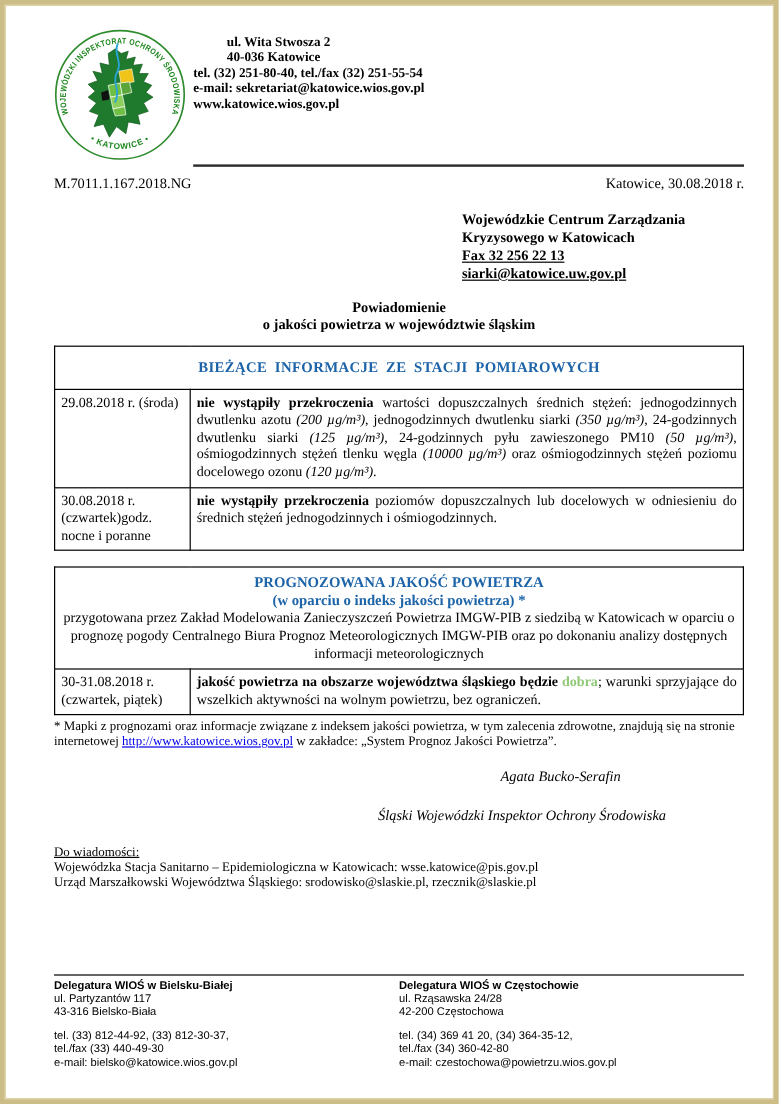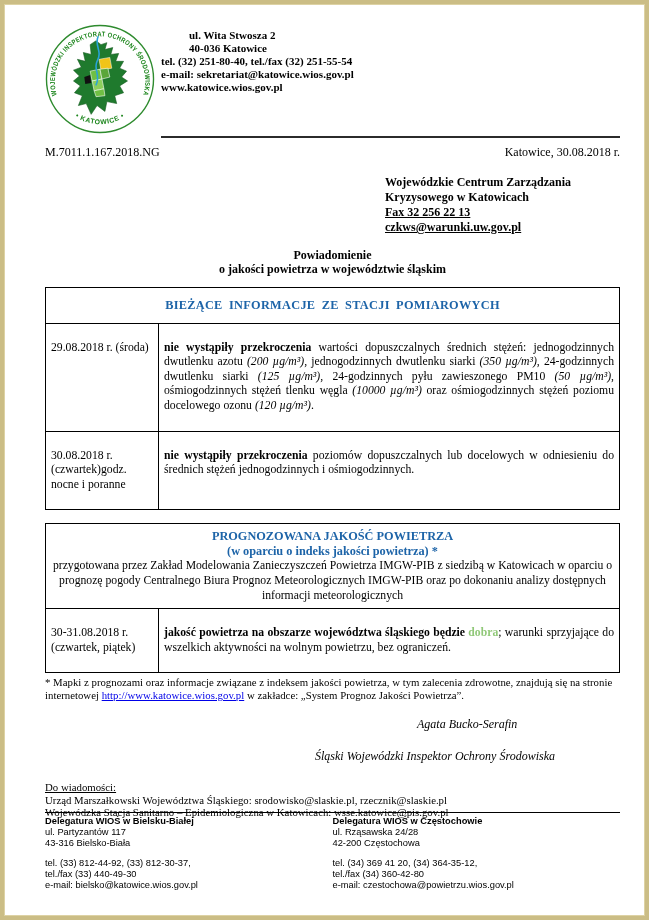--- a/index.html
+++ b/index.html
@@ -38,21 +38,21 @@
   .contact{text-align:left;width:245px;}
   
   .ref-row{display:flex;justify-content:space-between;margin-top:7px;font-size:12px;}
   
   .recipient{margin-top:15px;margin-left:340px;font-weight:700;font-size:12px;line-height:15px;}
   .u{text-decoration:underline;}
   
   .subject{margin-top:13px;text-align:center;font-weight:700;font-size:12px;line-height:14px;}
   
   table.tbl{border-collapse:collapse;width:100%;margin-top:11px;font-size:11.7px;line-height:14.6px;}
-  table.tbl td{border:1px solid #000;vertical-align:top;padding:17px 5px;}
+  table.tbl td{border:1px solid #000;vertical-align:top;padding:4px 5px;}
   .tbl-hdr{
     text-align:center;color:var(--hdr-blue);font-weight:700;
     padding:10px 4px !important;word-spacing:3px;letter-spacing:.3px;font-size:12.3px;
   }
   .date-col{width:113px;}
   .txt-col{text-align:justify;}
   .fc-title{color:var(--hdr-blue);font-weight:700;text-align:center;line-height:15px;font-size:12.3px;}
   .fc-desc{text-align:center;margin:0 2px 2px 2px;}
   .tbl-hdr2{padding:5px 4px 3px 4px !important;}
   
@@ -128,21 +128,21 @@
 
   <div class="ref-row">
     <span>M.7011.1.167.2018.NG</span>
     <span>Katowice, 30.08.2018 r.</span>
   </div>
 
   <div class="recipient">
     <div>Wojewódzkie Centrum Zarządzania</div>
     <div>Kryzysowego w Katowicach</div>
     <div class="u">Fax 32 256 22 13</div>
-    <div class="u">czkws@warunki.uw.gov.pl</div>
+    <div class="u">siarki@katowice.uw.gov.pl</div>
   </div>
 
   <div class="subject">
     <div>Powiadomienie</div>
     <div>o jakości powietrza w województwie śląskim</div>
   </div>
 
   <table class="tbl">
     <tbody>
         <tr>
@@ -175,22 +175,22 @@
   </tbody>
     </table>
 
   <p class="footnote"><span>* Mapki z prognozami oraz informacje związane z indeksem jakości powietrza, w tym zalecenia zdrowotne, znajdują się na stronie internetowej </span><span class="lnk">http://www.katowice.wios.gov.pl</span><span> w zakładce: „System Prognoz Jakości Powietrza”.</span></p>
 
   <div class="sig-name">Agata Bucko-Serafin</div>
   <div class="sig-title">Śląski Wojewódzki Inspektor Ochrony Środowiska</div>
 
   <div class="dist">
     <div class="u">Do wiadomości:</div>
+    <div>Wojewódzka Stacja Sanitarno – Epidemiologiczna w Katowicach: wsse.katowice@pis.gov.pl</div>
     <div>Urząd Marszałkowski Województwa Śląskiego: srodowisko@slaskie.pl, rzecznik@slaskie.pl</div>
-    <div>Wojewódzka Stacja Sanitarno – Epidemiologiczna w Katowicach: wsse.katowice@pis.gov.pl</div>
   </div>
 
   <footer class="ftr">
     <div class="ftr-col">
       <div class="name">Delegatura WIOŚ w Bielsku-Białej</div>
       <div>ul. Partyzantów 117</div>
       <div>43-316 Bielsko-Biała</div>
       <div class="ftr-gap"></div>
       <div>tel. (33) 812-44-92, (33) 812-30-37,</div>
       <div>tel./fax (33) 440-49-30</div>

